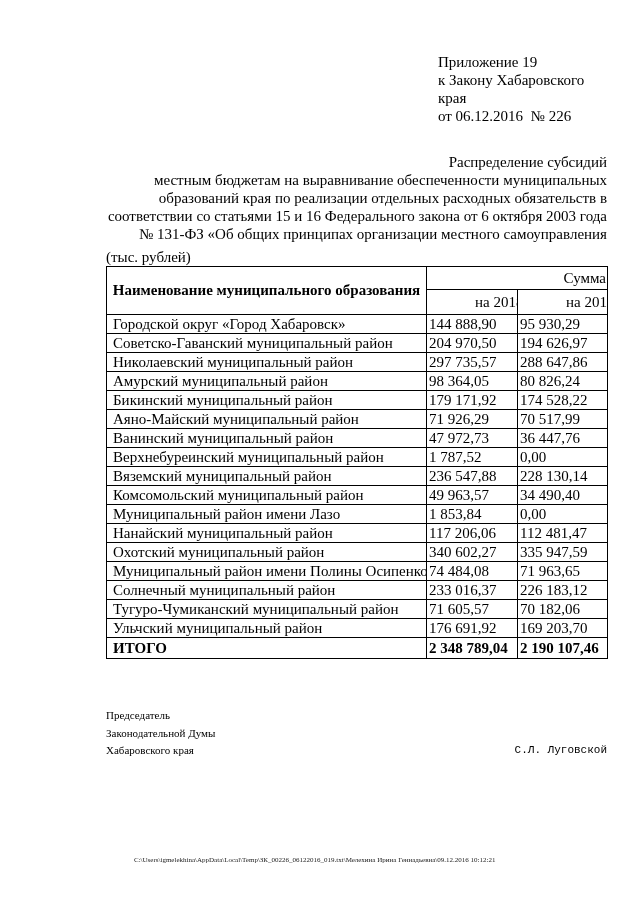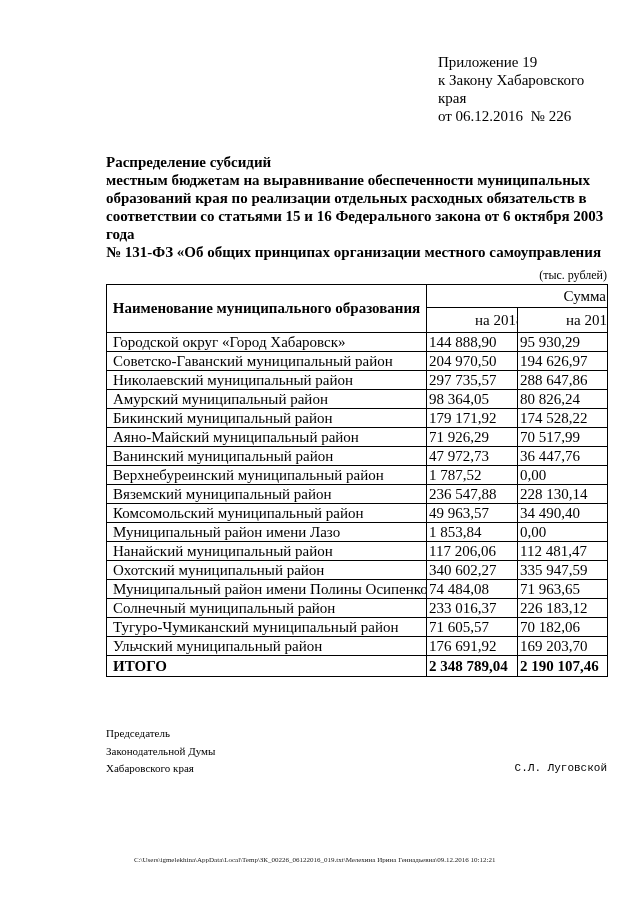--- a/index.html
+++ b/index.html
@@ -14,29 +14,28 @@
   .content { padding: 53px 33px 0 106px; }
 
   .appendix {
     margin-left: 332px;
     font-size: 15px; line-height: 18px;
     text-align: left;
   }
 
   .doc-title {
     margin-top: 28px;
-    text-align: left;
-    font-weight: bold;
+    text-align: right;
+    font-weight: normal;
     font-size: 15px; line-height: 18px;
   }
 
   .units-note {
     margin-top: 5px;
-    text-align: right;
-    font-size: 12px; line-height: 18px;
+    font-size: 15px; line-height: 18px;
   }
 
   table.subsidy {
     border-collapse: collapse;
     table-layout: fixed;
     width: 501px;
     font-size: 15px;
   }
   table.subsidy td, table.subsidy th {
     border: 1px solid #000;

